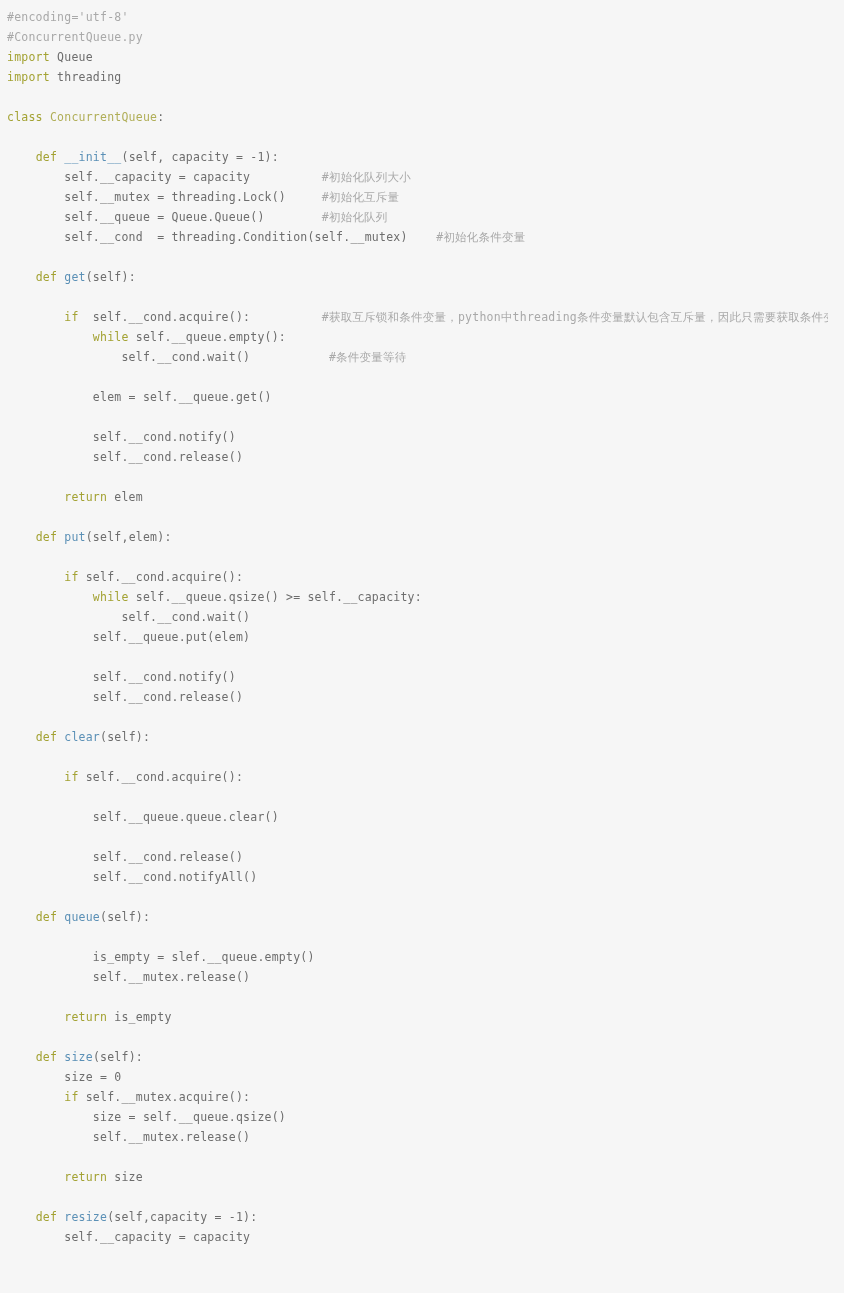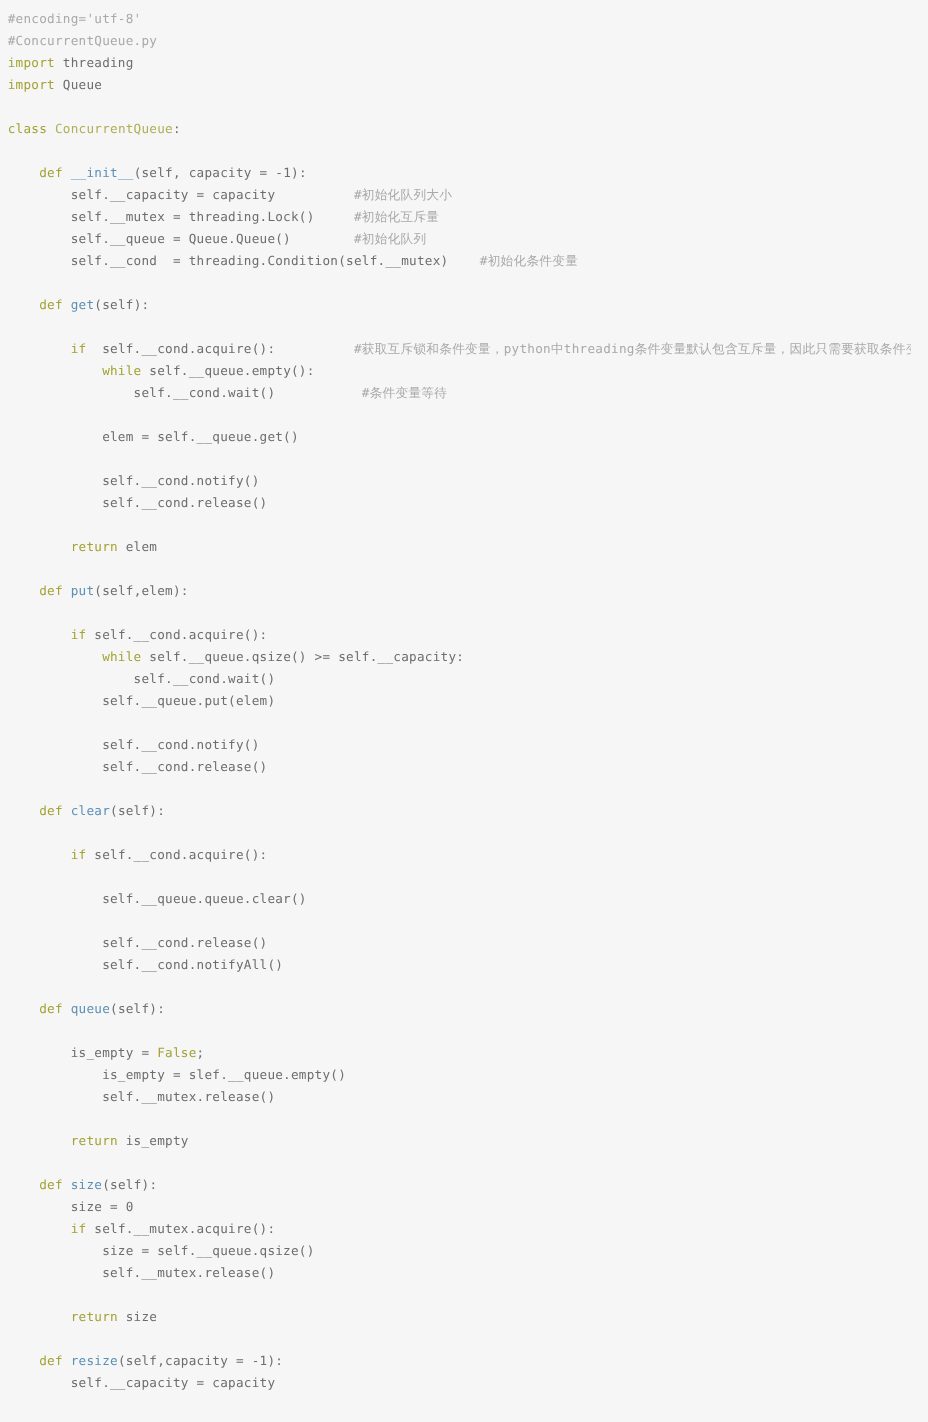--- a/index.html
+++ b/index.html
@@ -34,22 +34,22 @@
   .t-plain    { color: #6d6d6d; }
   .t-builtin  { color: #a3a233; }
   .code-line.blank { height: 20px; }
 </style>
 </head>
 <body>
 
 <div id="code-listing">
     <div class="code-line"><span class="tok t-plain"></span><span class="tok t-comment">#encoding='utf-8'</span></div>
     <div class="code-line"><span class="tok t-plain"></span><span class="tok t-comment">#ConcurrentQueue.py</span></div>
+    <div class="code-line"><span class="tok t-plain"></span><span class="tok t-keyword">import</span><span class="tok t-plain"> Queue</span></div>
     <div class="code-line"><span class="tok t-plain"></span><span class="tok t-keyword">import</span><span class="tok t-plain"> threading</span></div>
-    <div class="code-line"><span class="tok t-plain"></span><span class="tok t-keyword">import</span><span class="tok t-plain"> Queue</span></div>
     <div class="code-line blank">&nbsp;</div>
     <div class="code-line"><span class="tok t-plain"></span><span class="tok t-keyword">class</span><span class="tok t-class"> ConcurrentQueue</span><span class="tok t-plain">:</span></div>
     <div class="code-line blank">&nbsp;</div>
     <div class="code-line"><span class="tok t-plain">    </span><span class="tok t-keyword">def</span><span class="tok t-func"> __init__</span><span class="tok t-plain">(self, capacity = -1):</span></div>
     <div class="code-line"><span class="tok t-plain">        </span><span class="tok t-plain">self.__capacity = capacity</span><span class="tok t-comment">          #初始化队列大小</span></div>
     <div class="code-line"><span class="tok t-plain">        </span><span class="tok t-plain">self.__mutex = threading.Lock()</span><span class="tok t-comment">     #初始化互斥量</span></div>
     <div class="code-line"><span class="tok t-plain">        </span><span class="tok t-plain">self.__queue = Queue.Queue()</span><span class="tok t-comment">        #初始化队列</span></div>
     <div class="code-line"><span class="tok t-plain">        </span><span class="tok t-plain">self.__cond  = threading.Condition(self.__mutex)</span><span class="tok t-comment">    #初始化条件变量</span></div>
     <div class="code-line blank">&nbsp;</div>
     <div class="code-line"><span class="tok t-plain">    </span><span class="tok t-keyword">def</span><span class="tok t-func"> get</span><span class="tok t-plain">(self):</span></div>
@@ -79,21 +79,20 @@
     <div class="code-line blank">&nbsp;</div>
     <div class="code-line"><span class="tok t-plain">        </span><span class="tok t-keyword">if</span><span class="tok t-plain"> self.__cond.acquire():</span></div>
     <div class="code-line blank">&nbsp;</div>
     <div class="code-line"><span class="tok t-plain">            </span><span class="tok t-plain">self.__queue.queue.clear()</span></div>
     <div class="code-line blank">&nbsp;</div>
     <div class="code-line"><span class="tok t-plain">            </span><span class="tok t-plain">self.__cond.release()</span></div>
     <div class="code-line"><span class="tok t-plain">            </span><span class="tok t-plain">self.__cond.notifyAll()</span></div>
     <div class="code-line blank">&nbsp;</div>
     <div class="code-line"><span class="tok t-plain">    </span><span class="tok t-keyword">def</span><span class="tok t-func"> queue</span><span class="tok t-plain">(self):</span></div>
     <div class="code-line blank">&nbsp;</div>
-    <div class="code-line"><span class="tok t-plain">        </span><span class="tok t-plain">is_empty = </span><span class="tok t-builtin">False</span><span class="tok t-plain">;</span></div>
     <div class="code-line"><span class="tok t-plain">            </span><span class="tok t-plain">is_empty = slef.__queue.empty()</span></div>
     <div class="code-line"><span class="tok t-plain">            </span><span class="tok t-plain">self.__mutex.release()</span></div>
     <div class="code-line blank">&nbsp;</div>
     <div class="code-line"><span class="tok t-plain">        </span><span class="tok t-keyword">return</span><span class="tok t-plain"> is_empty</span></div>
     <div class="code-line blank">&nbsp;</div>
     <div class="code-line"><span class="tok t-plain">    </span><span class="tok t-keyword">def</span><span class="tok t-func"> size</span><span class="tok t-plain">(self):</span></div>
     <div class="code-line"><span class="tok t-plain">        </span><span class="tok t-plain">size = 0</span></div>
     <div class="code-line"><span class="tok t-plain">        </span><span class="tok t-keyword">if</span><span class="tok t-plain"> self.__mutex.acquire():</span></div>
     <div class="code-line"><span class="tok t-plain">            </span><span class="tok t-plain">size = self.__queue.qsize()</span></div>
     <div class="code-line"><span class="tok t-plain">            </span><span class="tok t-plain">self.__mutex.release()</span></div>

